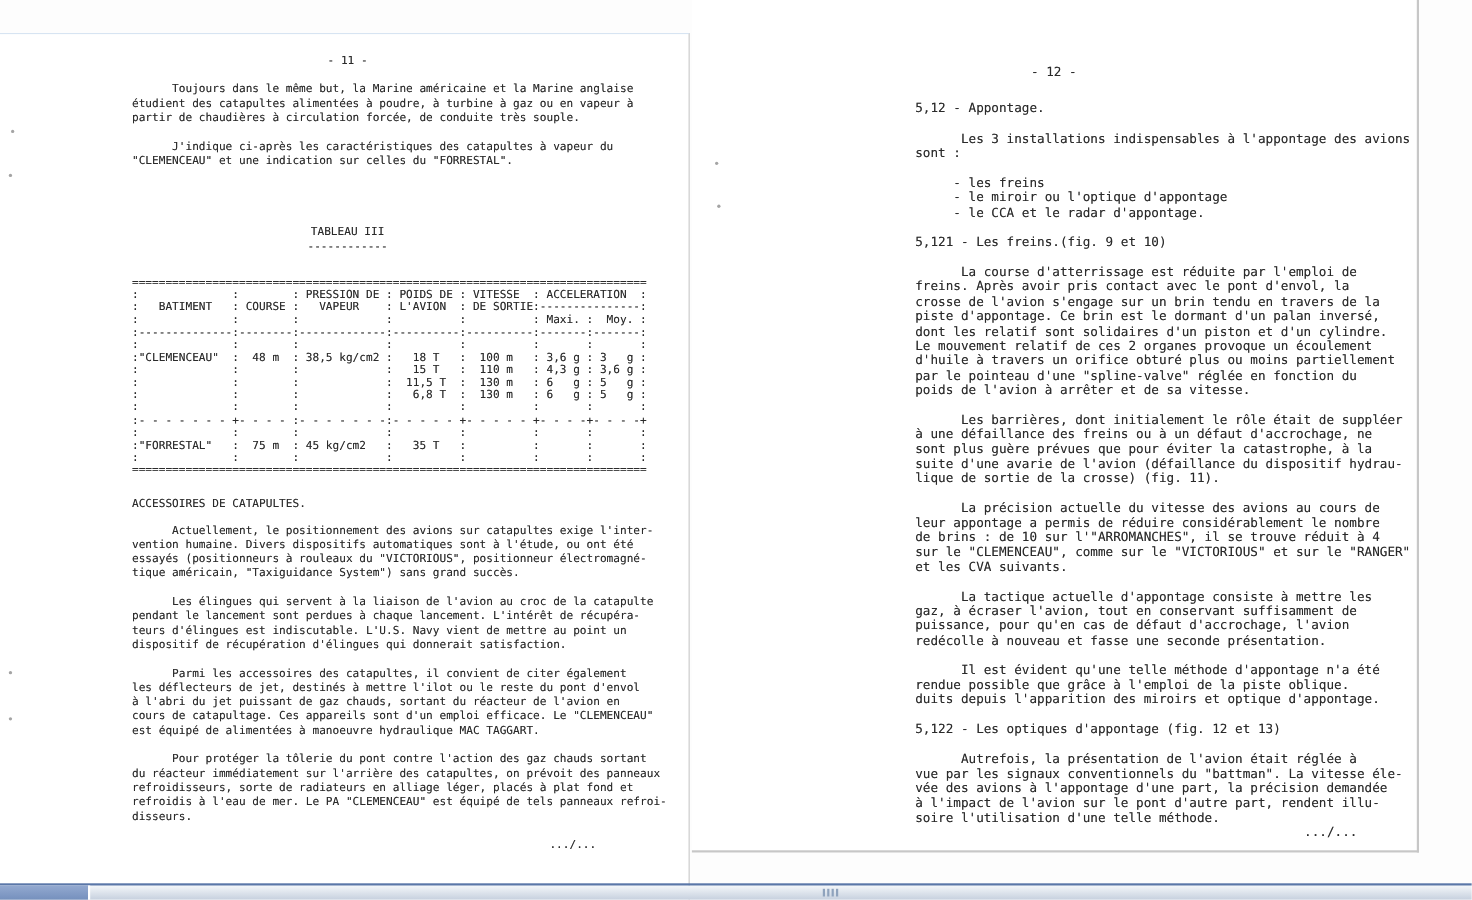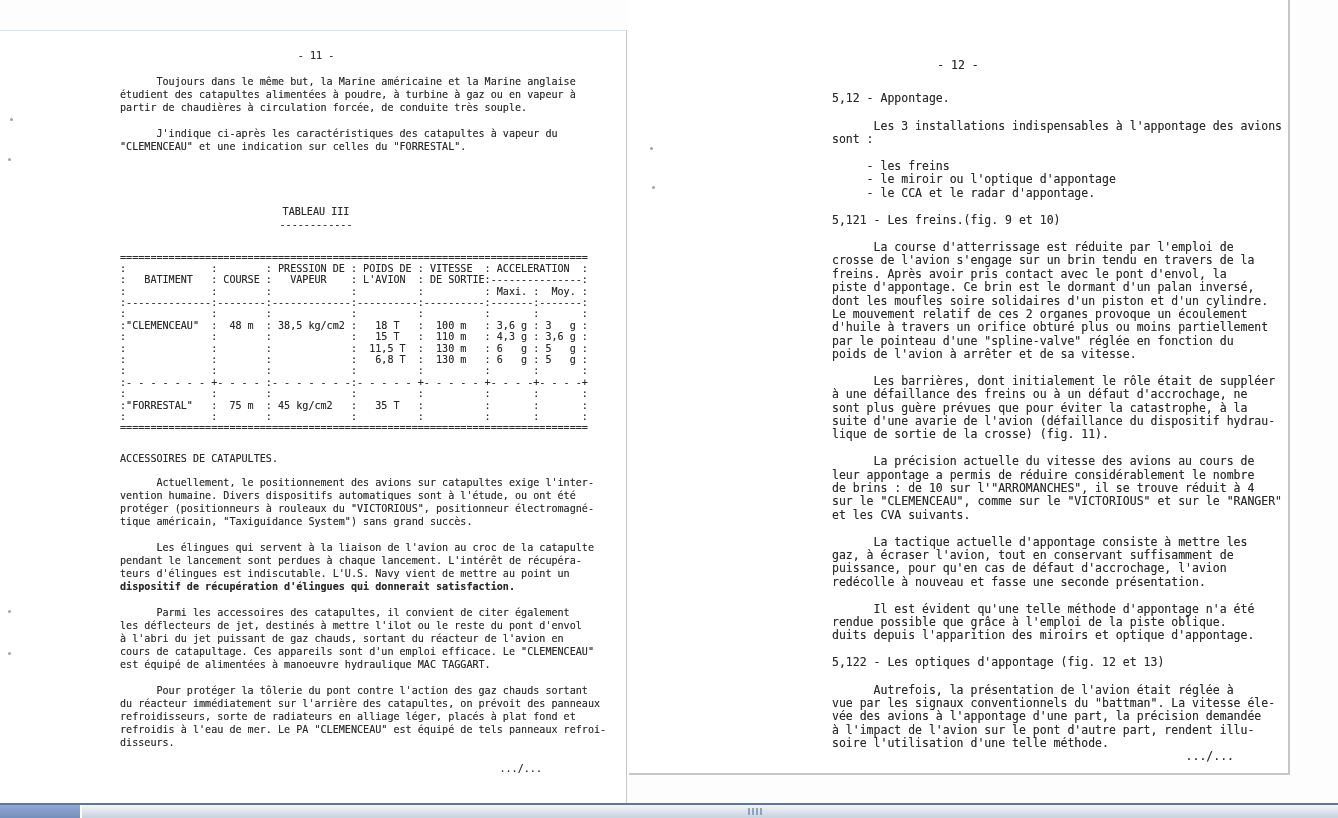--- a/index.html
+++ b/index.html
@@ -22,21 +22,21 @@
         padding:58px 0 0 203px}
   .block{margin-top:calc(var(--gap,1) * var(--lh))}
   .page-left .block{width:472px}
   .page-right .block{width:452px}
   .line{height:var(--lh);white-space:pre}
   .pre .line{height:11.4px}
   .center{text-align:center}
   .page-left .center{transform:translateX(-40px)}
   .page-right .center{transform:translateX(-100px)}
   .right{text-align:right;padding-right:50px}
-  .pbold{font-weight:bold}
+  .pbold{font-weight:normal}
   .h .u{text-underline-offset:2px}
   .speck{position:absolute;width:3px;height:3px;border-radius:50%;background:#5a5a5a;opacity:.55}
   .bottom-bar{position:absolute;left:0;top:803px;width:1338px;height:15px;
         border-top:2px solid var(--bar-border);
         background:linear-gradient(var(--track-light),var(--track-dark))}
   .bar-left-block{position:absolute;left:0;top:0;width:82px;height:13px;
         background:linear-gradient(var(--bar-left-a),var(--bar-left-b));
         border-right:2px solid #ffffff}
   .bar-grip{position:absolute;left:748px;top:3px;display:flex;gap:2px}
   .bar-grip i{display:block;width:2px;height:7px;background:var(--grip)}
@@ -79,21 +79,21 @@
         <div class="line">:- - - - - - - +- - - - :- - - - - - -:- - - - - +- - - - - +- - - -+- - - -+</div>
         <div class="line">:              :        :             :          :          :       :       :</div>
         <div class="line">:"FORRESTAL"   :  75 m  : 45 kg/cm2   :   35 T   :          :       :       :</div>
         <div class="line">:              :        :             :          :          :       :       :</div>
         <div class="line">=============================================================================</div>
       </div>
       <div class="block h" style="--gap: 1.5;"><span></span><span class="u">ACCESSOIRES DE CATAPULTES</span><span>.</span></div>
       <div class="block p" style="--gap: 1;">
         <div class="line">      Actuellement, le positionnement des avions sur catapultes exige l'inter-</div>
         <div class="line">vention humaine. Divers dispositifs automatiques sont à l'étude, ou ont été</div>
-        <div class="line">protéger (positionneurs à rouleaux du "VICTORIOUS", positionneur électromagné-</div>
+        <div class="line">essayés (positionneurs à rouleaux du "VICTORIOUS", positionneur électromagné-</div>
         <div class="line">tique américain, "Taxiguidance System") sans grand succès.</div>
       </div>
       <div class="block p" style="--gap: 1;">
         <div class="line">      Les élingues qui servent à la liaison de l'avion au croc de la catapulte</div>
         <div class="line">pendant le lancement sont perdues à chaque lancement. L'intérêt de récupéra-</div>
         <div class="line">teurs d'élingues est indiscutable. L'U.S. Navy vient de mettre au point un</div>
       </div>
       <div class="block pbold" style="--gap: 0;">
         <div class="line">dispositif de récupération d'élingues qui donnerait satisfaction.</div>
       </div>
@@ -125,24 +125,24 @@
         <div class="line">sont :</div>
       </div>
       <div class="block p" style="--gap: 1;">
         <div class="line">     - les freins</div>
         <div class="line">     - le miroir ou l'optique d'appontage</div>
         <div class="line">     - le CCA et le radar d'appontage.</div>
       </div>
       <div class="block h" style="--gap: 1;"><span>5,121 - </span><span class="u">Les freins.(fig. 9 et 10)</span><span></span></div>
       <div class="block p" style="--gap: 1;">
         <div class="line">      La course d'atterrissage est réduite par l'emploi de</div>
+        <div class="line">freins. Après avoir pris contact avec le pont d'envol, la</div>
         <div class="line">crosse de l'avion s'engage sur un brin tendu en travers de la</div>
-        <div class="line">freins. Après avoir pris contact avec le pont d'envol, la</div>
         <div class="line">piste d'appontage. Ce brin est le dormant d'un palan inversé,</div>
-        <div class="line">dont les moufles soire solidaires d'un piston et d'un cylindre.</div>
+        <div class="line">dont les relatif sont solidaires d'un piston et d'un cylindre.</div>
         <div class="line">Le mouvement relatif de ces 2 organes provoque un écoulement</div>
         <div class="line">d'huile à travers un orifice obturé plus ou moins partiellement</div>
         <div class="line">par le pointeau d'une "spline-valve" réglée en fonction du</div>
         <div class="line">poids de l'avion à arrêter et de sa vitesse.</div>
       </div>
       <div class="block p" style="--gap: 1;">
         <div class="line">      Les barrières, dont initialement le rôle était de suppléer</div>
         <div class="line">à une défaillance des freins ou à un défaut d'accrochage, ne</div>
         <div class="line">sont plus guère prévues que pour éviter la catastrophe, à la</div>
         <div class="line">suite d'une avarie de l'avion (défaillance du dispositif hydrau-</div>

